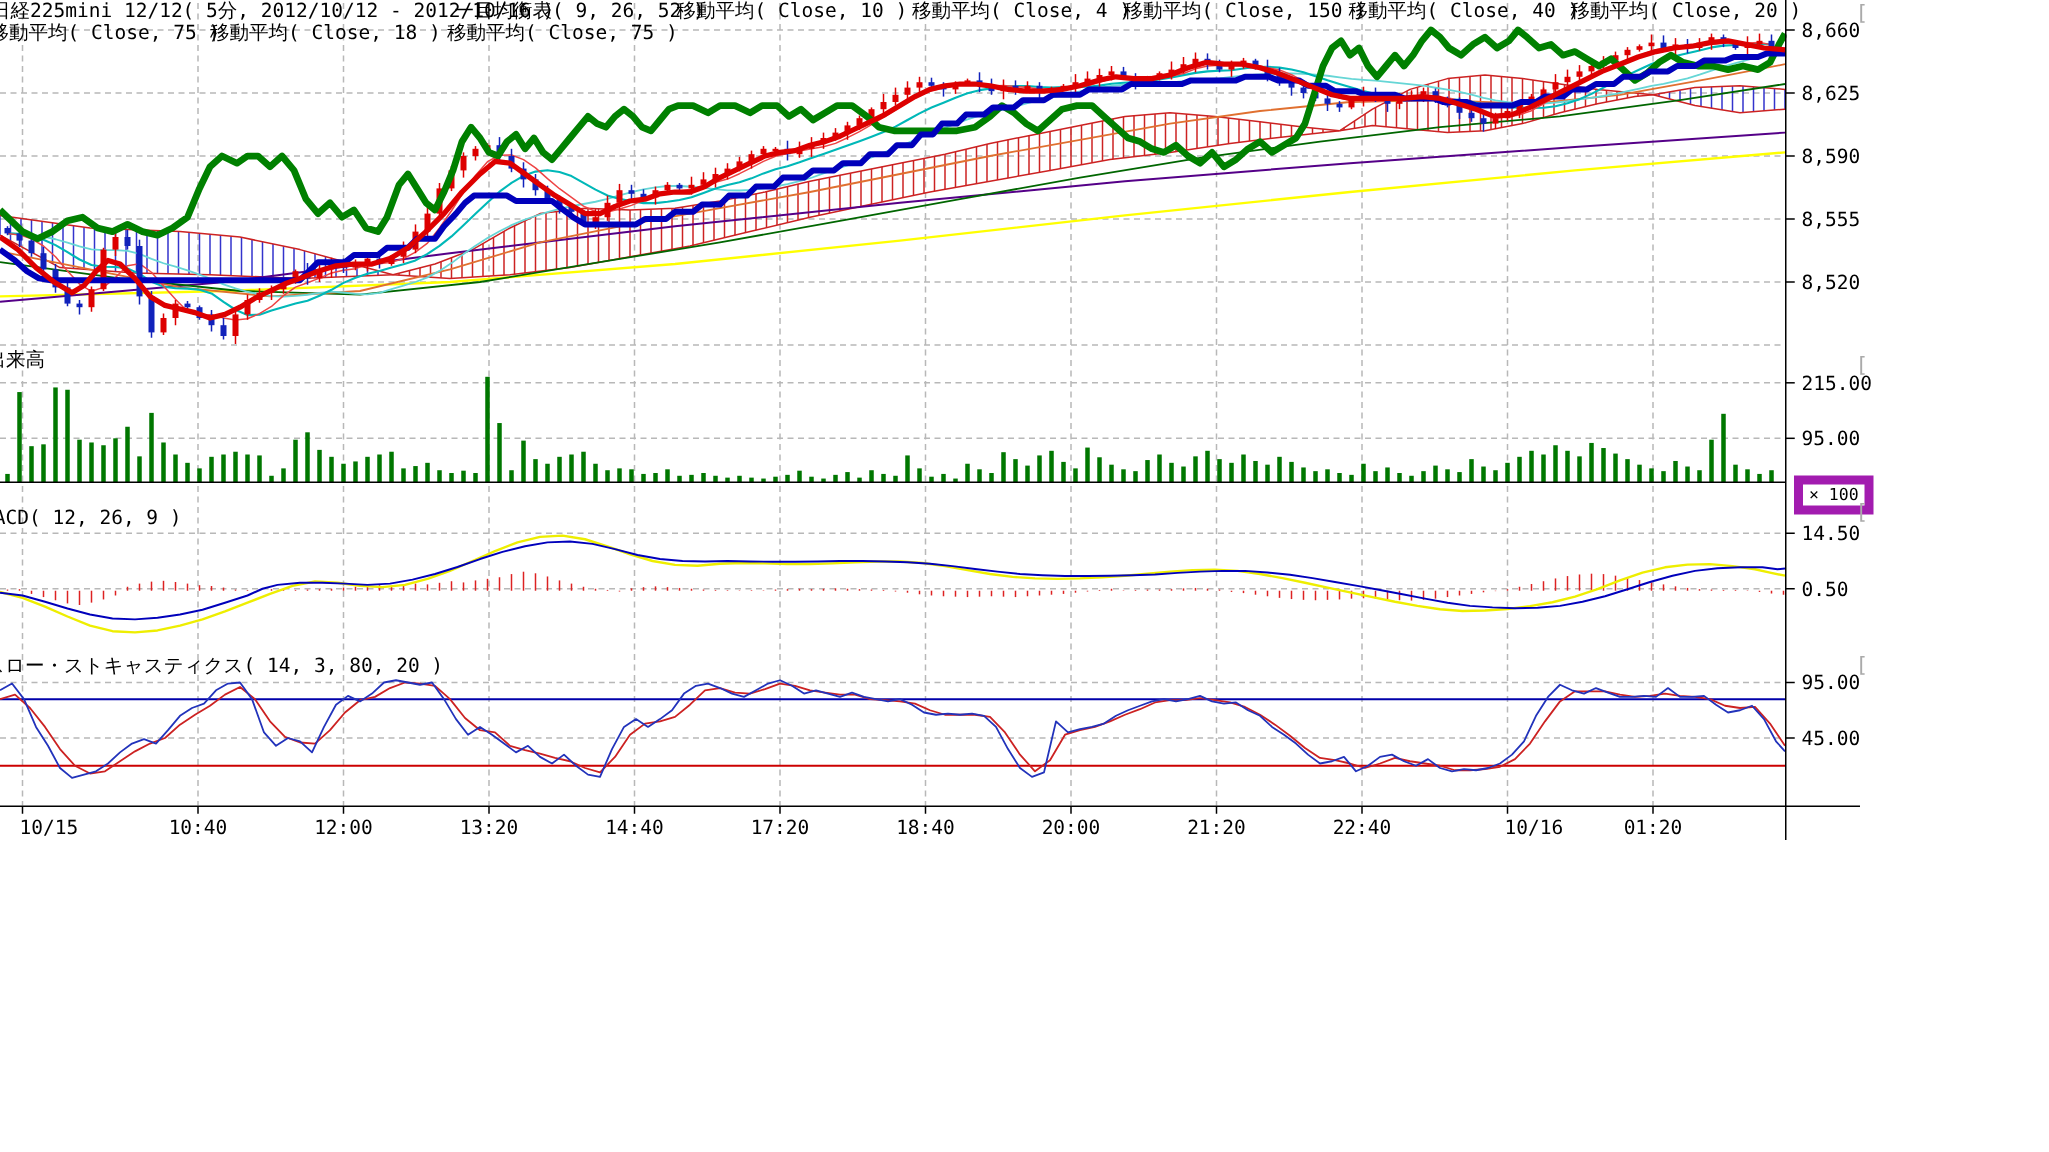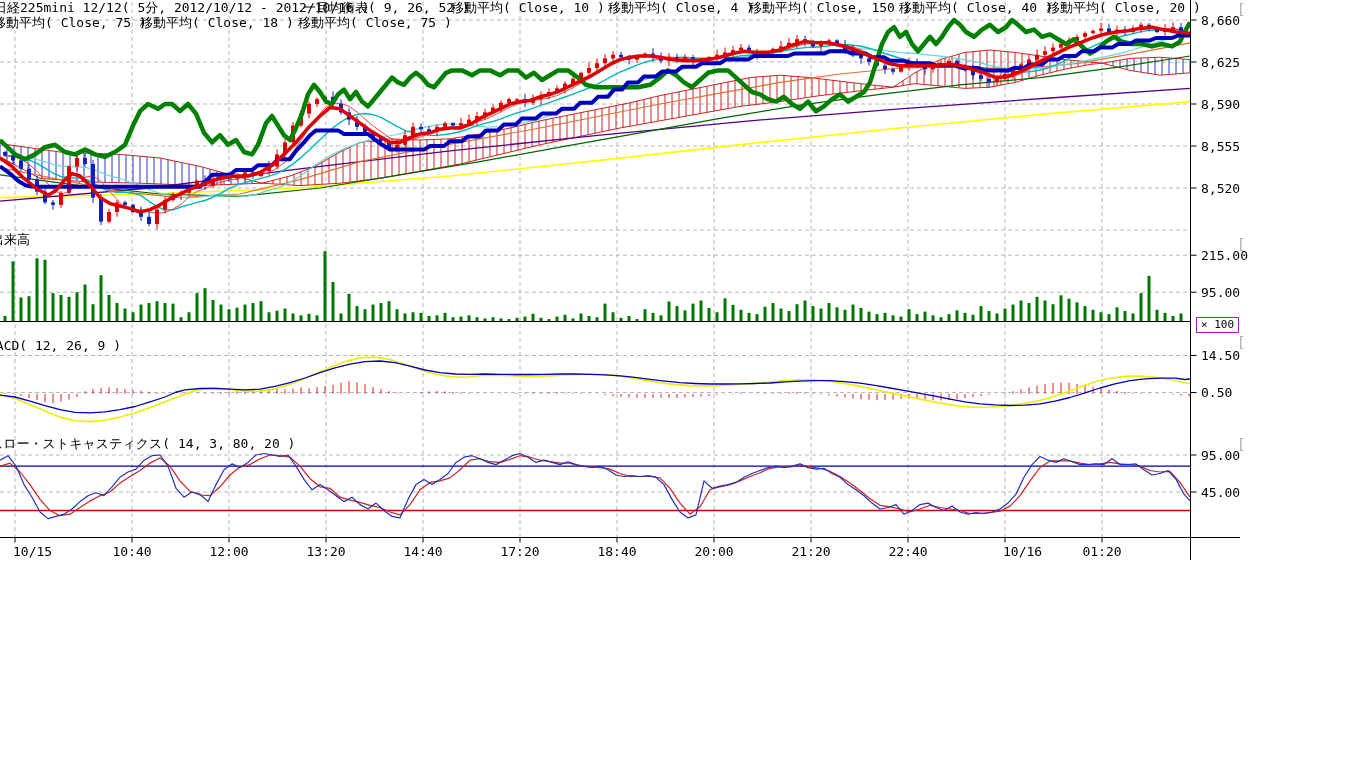--- a/index.html
+++ b/index.html
@@ -1,20 +1,20 @@
 <!DOCTYPE html>
 <html><head>
 <meta charset="utf-8">
 <style>
   html,body{margin:0;padding:0;background:#fff;}
   #app{position:relative;width:1366px;height:768px;background:#ffffff;overflow:hidden;
        font-family:"DejaVu Sans Mono",monospace;color:#000;}
   .hdr{position:absolute;font-size:13px;white-space:pre;line-height:14px;}
   .plabel{position:absolute;font-size:13px;white-space:pre;}
-  .mult{position:absolute;border:1px solid #a21caf;background:#fff;font-size:11px;
+  .mult{position:absolute;border:6px solid #a21caf;background:#fff;font-size:11px;
         padding:0 4px;line-height:14px;}
   .bracket{position:absolute;color:#aaaaaa;font-size:14px;line-height:12px;}
   #chart-svg{position:absolute;left:0;top:0;}
 </style>
 </head>
 <body>
 
 <div id="app">
   <svg id="chart-svg" width="1366" height="768">
       <defs>

